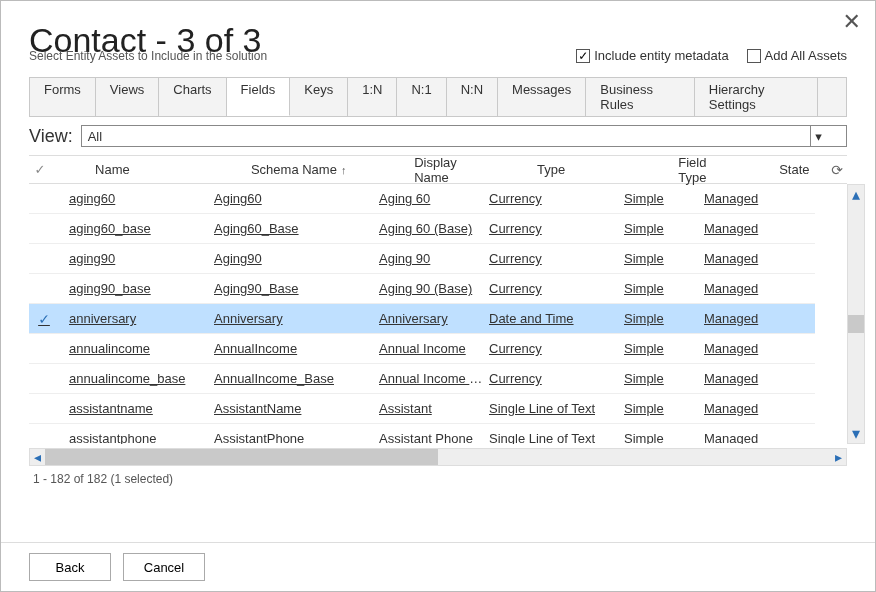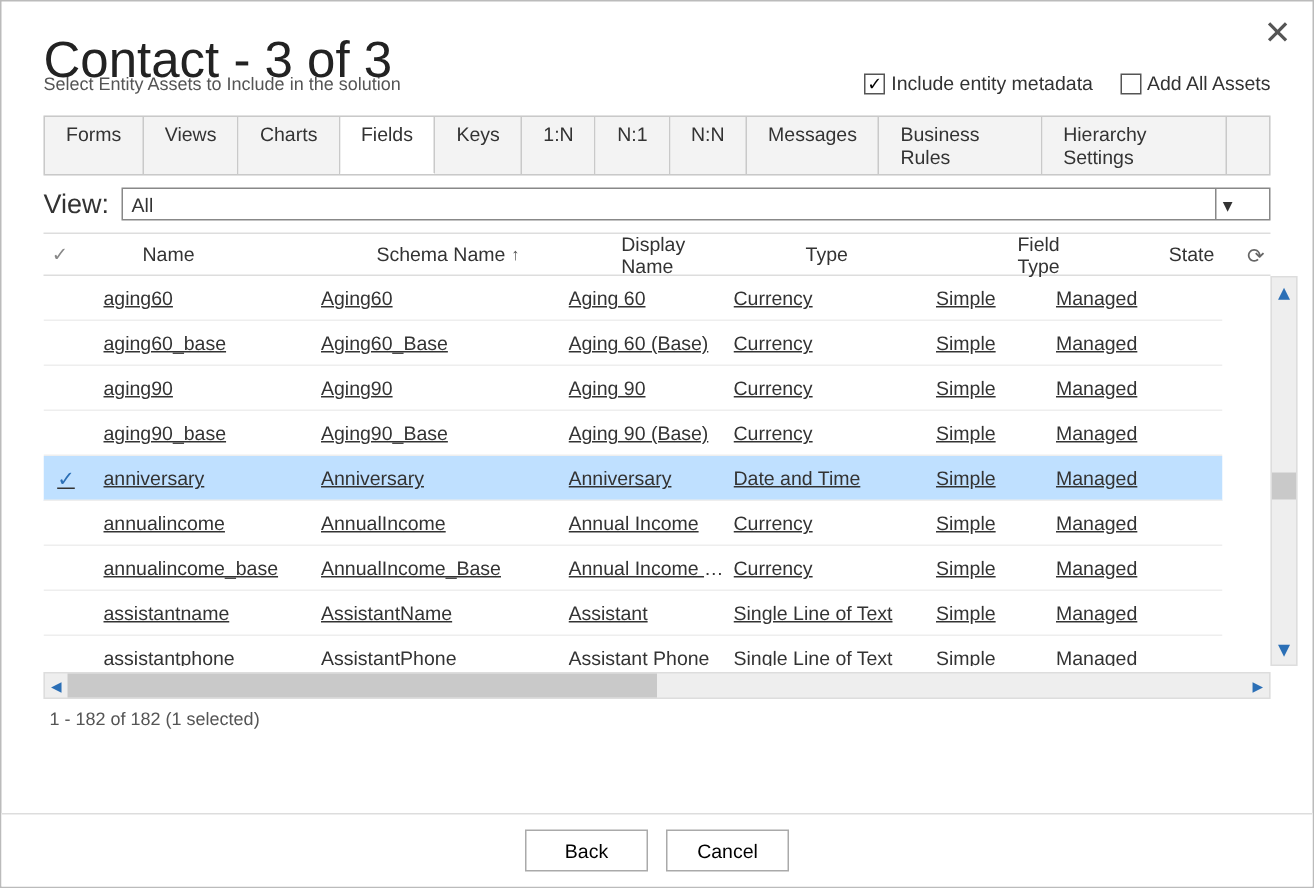--- a/index.html
+++ b/index.html
@@ -50,21 +50,21 @@
 
   .grid-body-outer { position:relative; padding-right:32px;text-decoration:underline; }
 
   .hscroll { height:18px; background:#eee; border:1px solid #ddd; display:flex; align-items:center; justify-content:space-between; margin-top:4px; }
   .hscroll .arrow { color:#2b6fb6; font-size:14px; cursor:pointer; padding:0 4px; }
   .hscroll .track { flex:1; height:100%; position:relative; }
   .hscroll .thumb { position:absolute; left:0; top:0; height:100%; width:50%; background:#c9c9c9; }
 
   .status { font-size:12px; color:#555; padding:6px 4px; }
 
-  .footer { position:absolute; bottom:0; left:0; right:0; border-top:1px solid #ddd; padding:10px 28px; display:flex; justify-content:center; gap:12px; background:#fff; }
+  .footer { position:absolute; bottom:0; left:0; right:0; border-top:1px solid #ddd; padding:10px 28px; display:flex; justify-content:flex-start; gap:12px; background:#fff; }
   .btn { min-width:82px; height:28px; border:1px solid #aaa; background:#fff; font-size:13px; cursor:pointer; }
 
   .sort-asc::after { content:" ↑"; font-size:11px; color:#555; }
 </style>
 </head>
 <body>
 
 <div class="frame">
   <div class="close-x">✕</div>
 

